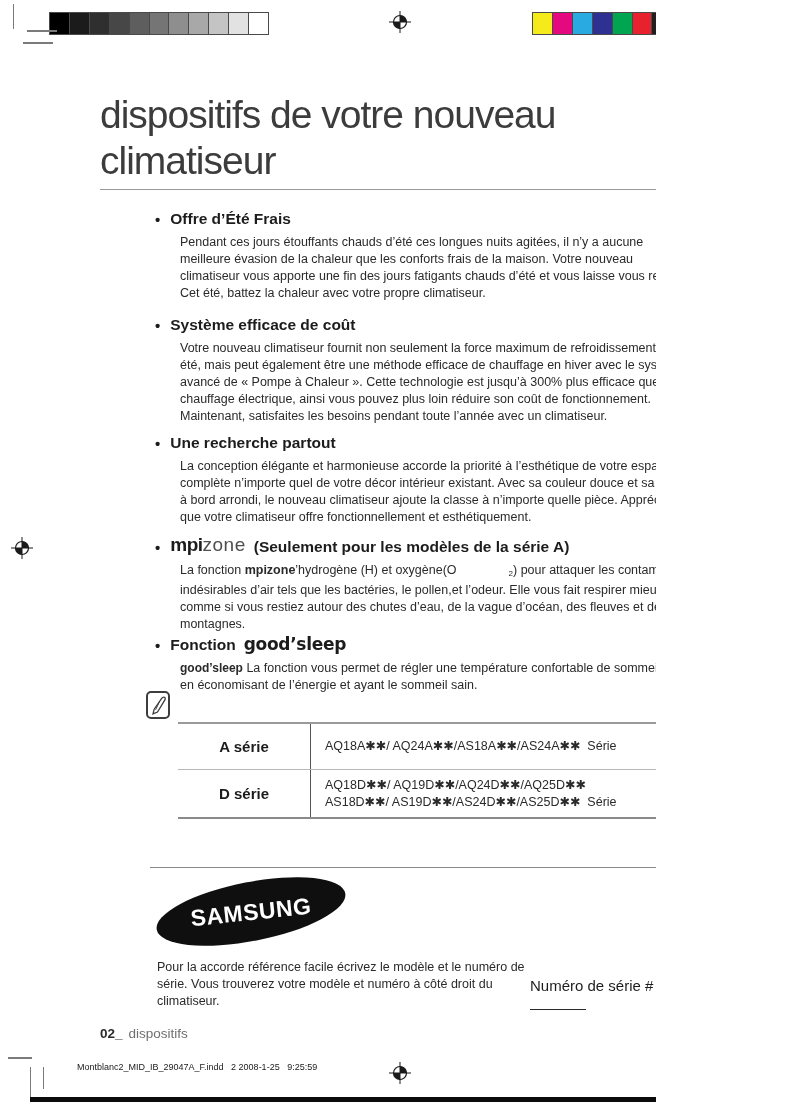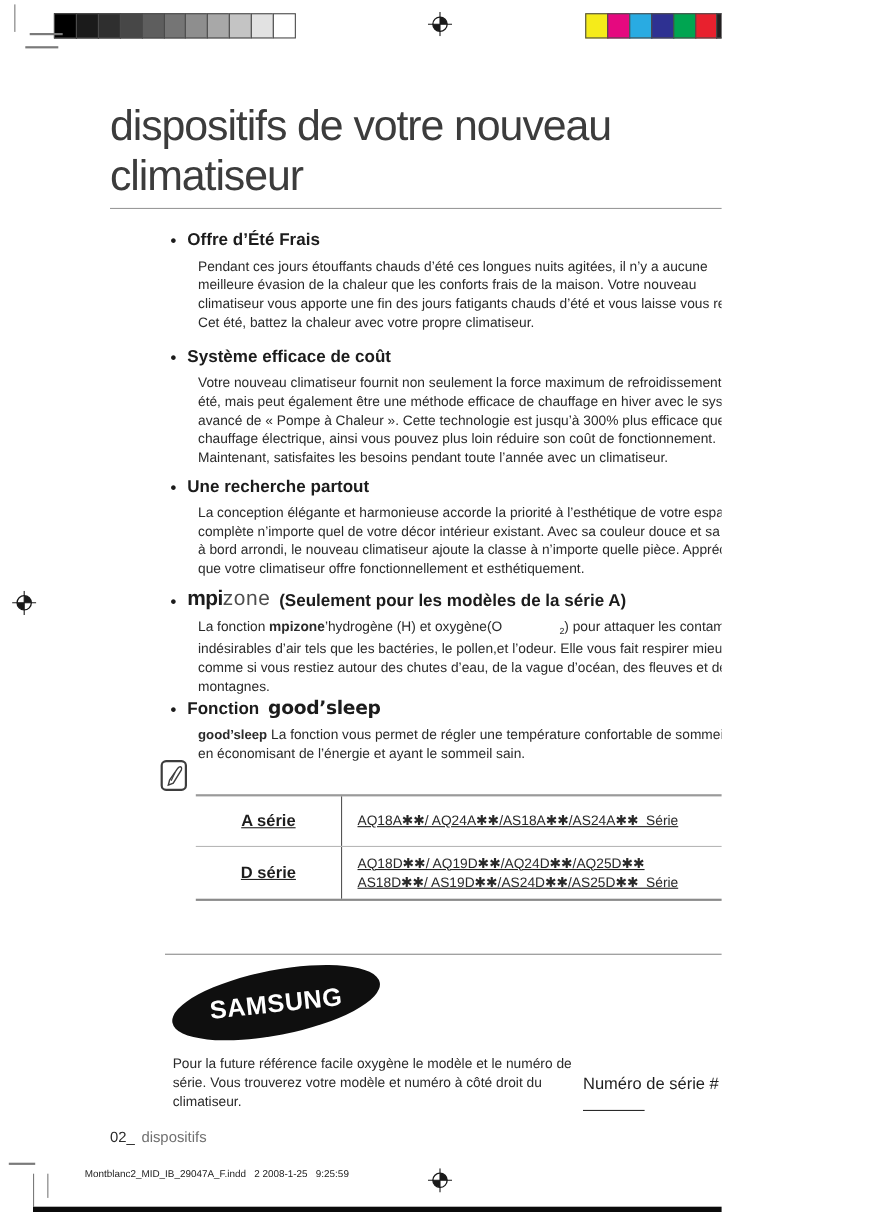--- a/index.html
+++ b/index.html
@@ -30,21 +30,21 @@
   .gs-logo{font-weight:bold;font-size:17px;letter-spacing:-0.3px;margin-left:8px;font-family:"DejaVu Sans",sans-serif;}
   .body-bold{font-weight:bold;}
   .gap{display:inline-block;width:52px;}
   .sub2{font-size:8px;vertical-align:-2px;}
   
   .note-icon{position:absolute;left:146px;top:691px;width:20px;height:24px;border:2px solid #3d3d3d;
              border-radius:5px;display:flex;align-items:center;justify-content:center;background:#fff;}
   
   .model-table{position:absolute;left:178px;top:722px;width:517px;border-top:2px solid #9a9a9a;
                border-bottom:2px solid #8a8a8a;}
-  .mt-row{display:flex;align-items:center;text-decoration:underline;}
+  .mt-row{display:flex;align-items:center;}
   .mt-row.first{border-bottom:1.5px solid #b7b7b7;height:45px;}
   .mt-row.second{height:47px;}
   .mt-label{width:132px;text-align:center;font-weight:bold;font-size:15px;color:#1c1c1c;}
   .mt-models{flex:1;border-left:1px solid #555;padding:4px 0 4px 14px;font-size:12.5px;
              line-height:17px;color:#2a2a2a;align-self:stretch;display:flex;
              flex-direction:column;justify-content:center;}
   .mt-models span{white-space:pre;}
   
   .hr-line{position:absolute;left:150px;top:867px;width:545px;height:1px;background:#8a8a8a;}
   .samsung-wrap{position:absolute;left:155px;top:882px;width:192px;height:60px;}
@@ -53,21 +53,21 @@
   .samsung-text{position:absolute;left:13px;top:17px;width:166px;text-align:center;color:#fff;
                 font-weight:bold;font-size:23px;letter-spacing:0.5px;transform:rotate(-6deg);}
   .ref-note{position:absolute;left:157px;top:946px;width:380px;font-size:12.5px;line-height:17px;color:#2a2a2a;}
   .model-line{position:absolute;left:530px;top:944px;font-size:18px;color:#1d1d1d;}
   .serial-line{position:absolute;left:530px;top:977px;font-size:15px;color:#1d1d1d;}
   .blank{display:inline-block;border-bottom:1px solid #2a2a2a;height:1em;vertical-align:baseline;}
   .blank-model{width:80px;}
   .blank-serial{width:56px;}
   
   .page-footer{position:absolute;left:100px;top:1026px;font-size:13.5px;}
-  .page-num{font-weight:normal;color:#2b2b2b;}
+  .page-num{font-weight:bold;color:#2b2b2b;}
   .page-label{color:#6f6f6f;margin-left:6px;}
   .print-line{position:absolute;left:57px;top:1062px;font-size:9px;color:#1a1a1a;white-space:pre;padding-left:20px;}
 </style>
 </head>
 <body>
 
 <div class="page">
 
   <div class="colorbar bar-gray">
       <div class="csq" style="background: rgb(0, 0, 0);"></div>
@@ -210,21 +210,21 @@
     </div>
   </div>
 
   <div class="hr-line"></div>
 
   <div class="samsung-wrap">
     <div class="samsung-ellipse"></div>
     <div class="samsung-text">SAMSUNG</div>
   </div>
 
-  <p class="ref-note">Pour la future référence facile oxygène le modèle et le numéro de série. Vous trouverez votre modèle et numéro à côté droit du climatiseur.</p>
+  <p class="ref-note">Pour la accorde référence facile écrivez le modèle et le numéro de série. Vous trouverez votre modèle et numéro à côté droit du climatiseur.</p>
   <div class="serial-line">
     <span>Numéro de série #</span><span class="blank blank-serial"></span>
   </div>
 
   <div class="page-footer">
     <span class="page-num">02_</span><span class="page-label">dispositifs</span>
   </div>
   <div class="print-line">Montblanc2_MID_IB_29047A_F.indd   2 2008-1-25   9:25:59</div>
 
 </div>

